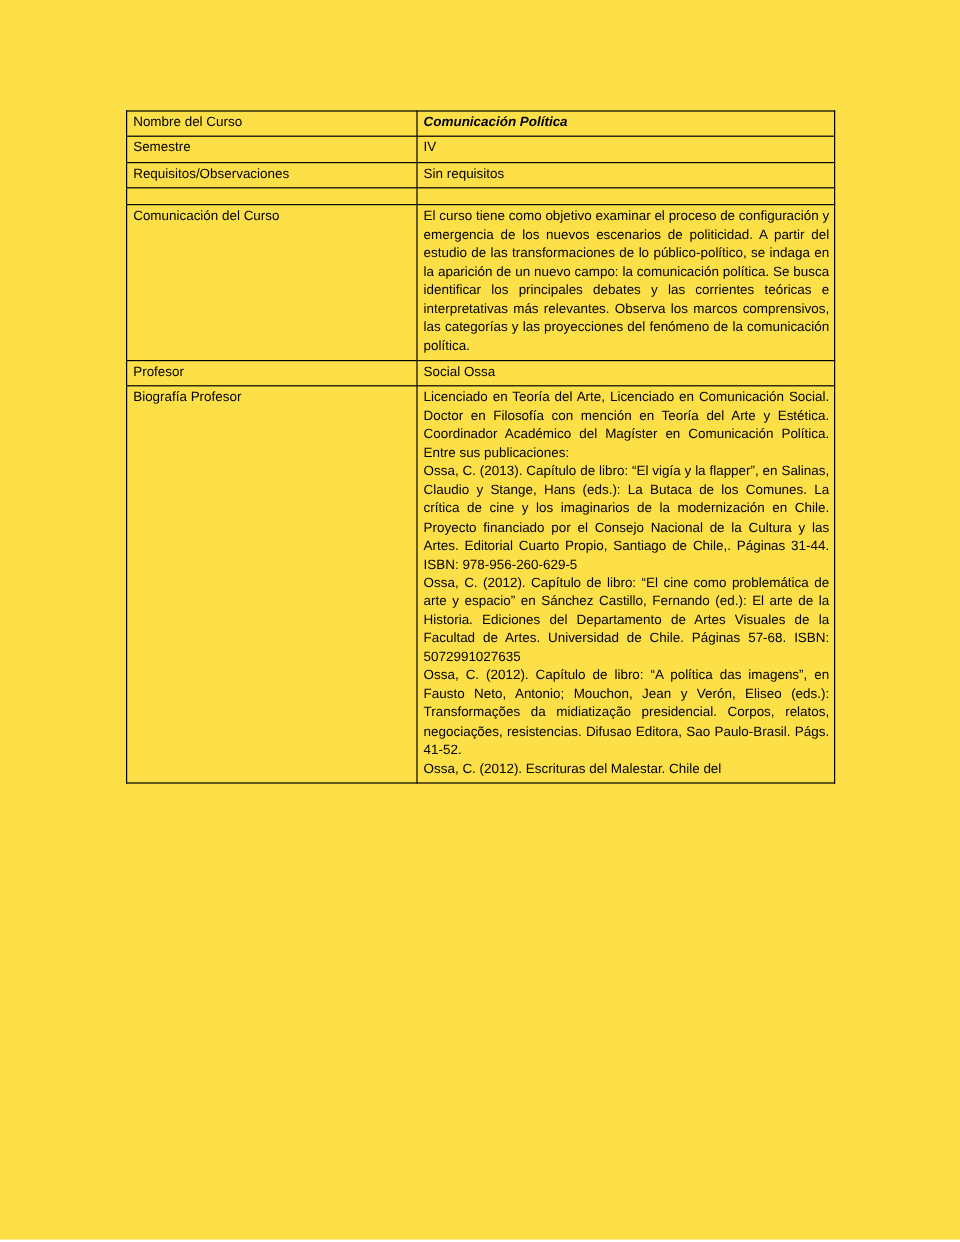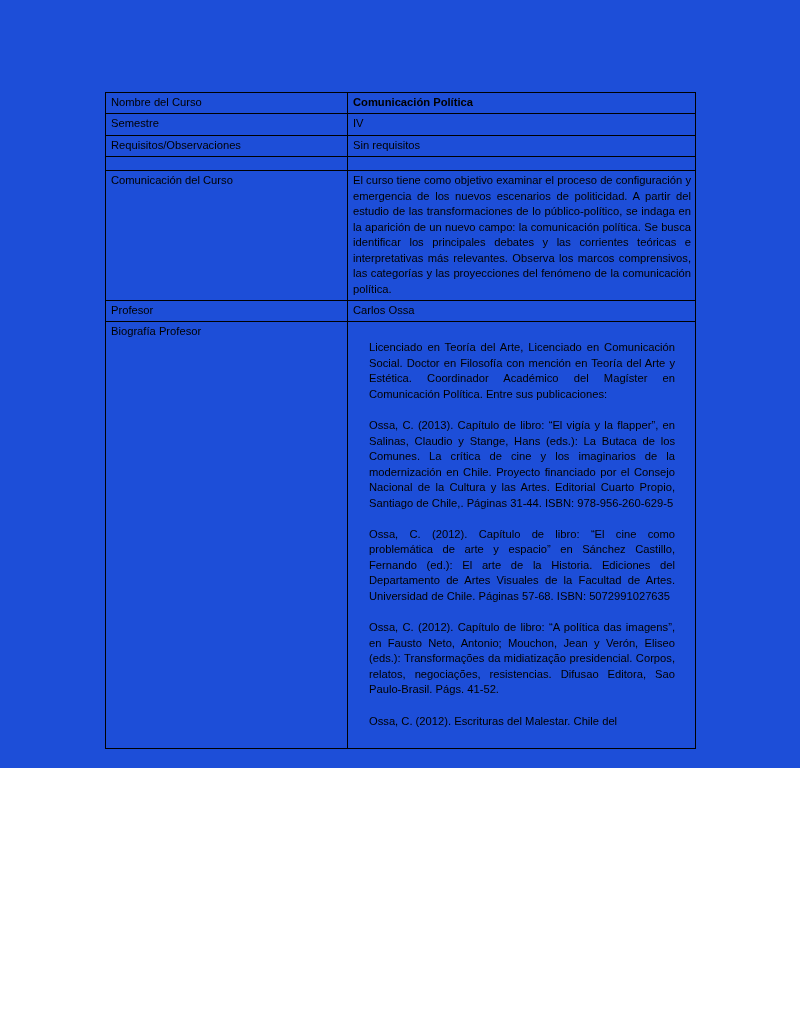--- a/index.html
+++ b/index.html
@@ -13,22 +13,22 @@
     font-family: "Liberation Sans", sans-serif;
     color: #000000;
     position: relative;
     overflow: hidden;
   }
   .page {
     position: absolute;
     left: 0;
     top: 0;
     width: 800px;
-    height: 768px;
-    background: #1d4ed8;
+    height: 1033px;
+    background: #fde047;
   }
   .doc-table {
     position: absolute;
     left: 105px;
     top: 92px;
     width: 570px;
     border-collapse: collapse;
     table-layout: fixed;
   }
   .doc-table td {
@@ -44,27 +44,28 @@
   td.value-cell {
     width: 338px;
   }
   .justify {
     text-align: justify;
     text-justify: inter-word;
     margin-top: 33px;
   }
   .bold {
     font-weight: bold;
+    font-style: italic;
   }
   .spacer-row td {
     height: 13px;
     padding: 0;
   }
   .para {
-    margin: 16px;
+    margin: 0;
   }
   .para + .para {
     margin-top: 0;
   }
 </style>
 </head>
 <body>
 
 <div class="page">
   <table class="doc-table">
@@ -84,21 +85,21 @@
       <tr class="spacer-row">
         <td class="label-cell"></td>
         <td class="value-cell"></td>
       </tr>
       <tr>
         <td class="label-cell">Comunicación del Curso</td>
         <td class="value-cell justify">El curso tiene como objetivo examinar el proceso de configuración y emergencia de los nuevos escenarios de politicidad. A partir del estudio de las transformaciones de lo público-político, se indaga en la aparición de un nuevo campo: la comunicación política. Se busca identificar los principales debates y las corrientes teóricas e interpretativas más relevantes. Observa los marcos comprensivos, las categorías y las proyecciones del fenómeno de la comunicación política.</td>
       </tr>
       <tr>
         <td class="label-cell">Profesor</td>
-        <td class="value-cell">Carlos Ossa</td>
+        <td class="value-cell">Social Ossa</td>
       </tr>
       <tr>
         <td class="label-cell">Biografía Profesor</td>
         <td class="value-cell">
           <p class="para justify">Licenciado en Teoría del Arte, Licenciado en Comunicación Social. Doctor en Filosofía con mención en Teoría del Arte y Estética. Coordinador Académico del Magíster en Comunicación Política. Entre sus publicaciones:</p>
           <p class="para justify">Ossa, C. (2013). Capítulo de libro: “El vigía y la flapper”, en Salinas, Claudio y Stange, Hans (eds.): La Butaca de los Comunes. La crítica de cine y los imaginarios de la modernización en Chile. Proyecto financiado por el Consejo Nacional de la Cultura y las Artes. Editorial Cuarto Propio, Santiago de Chile,. Páginas 31-44. ISBN: 978-956-260-629-5</p>
           <p class="para justify">Ossa, C. (2012). Capítulo de libro: “El cine como problemática de arte y espacio” en Sánchez Castillo, Fernando (ed.): El arte de la Historia. Ediciones del Departamento de Artes Visuales de la Facultad de Artes. Universidad de Chile. Páginas 57-68. ISBN: 5072991027635</p>
           <p class="para justify">Ossa, C. (2012). Capítulo de libro: “A política das imagens”, en Fausto Neto, Antonio; Mouchon, Jean y Verón, Eliseo (eds.): Transformações da midiatização presidencial. Corpos, relatos, negociações, resistencias. Difusao Editora, Sao Paulo-Brasil. Págs. 41-52.</p>
           <p class="para justify">Ossa, C. (2012). Escrituras del Malestar. Chile del</p>
         </td>

